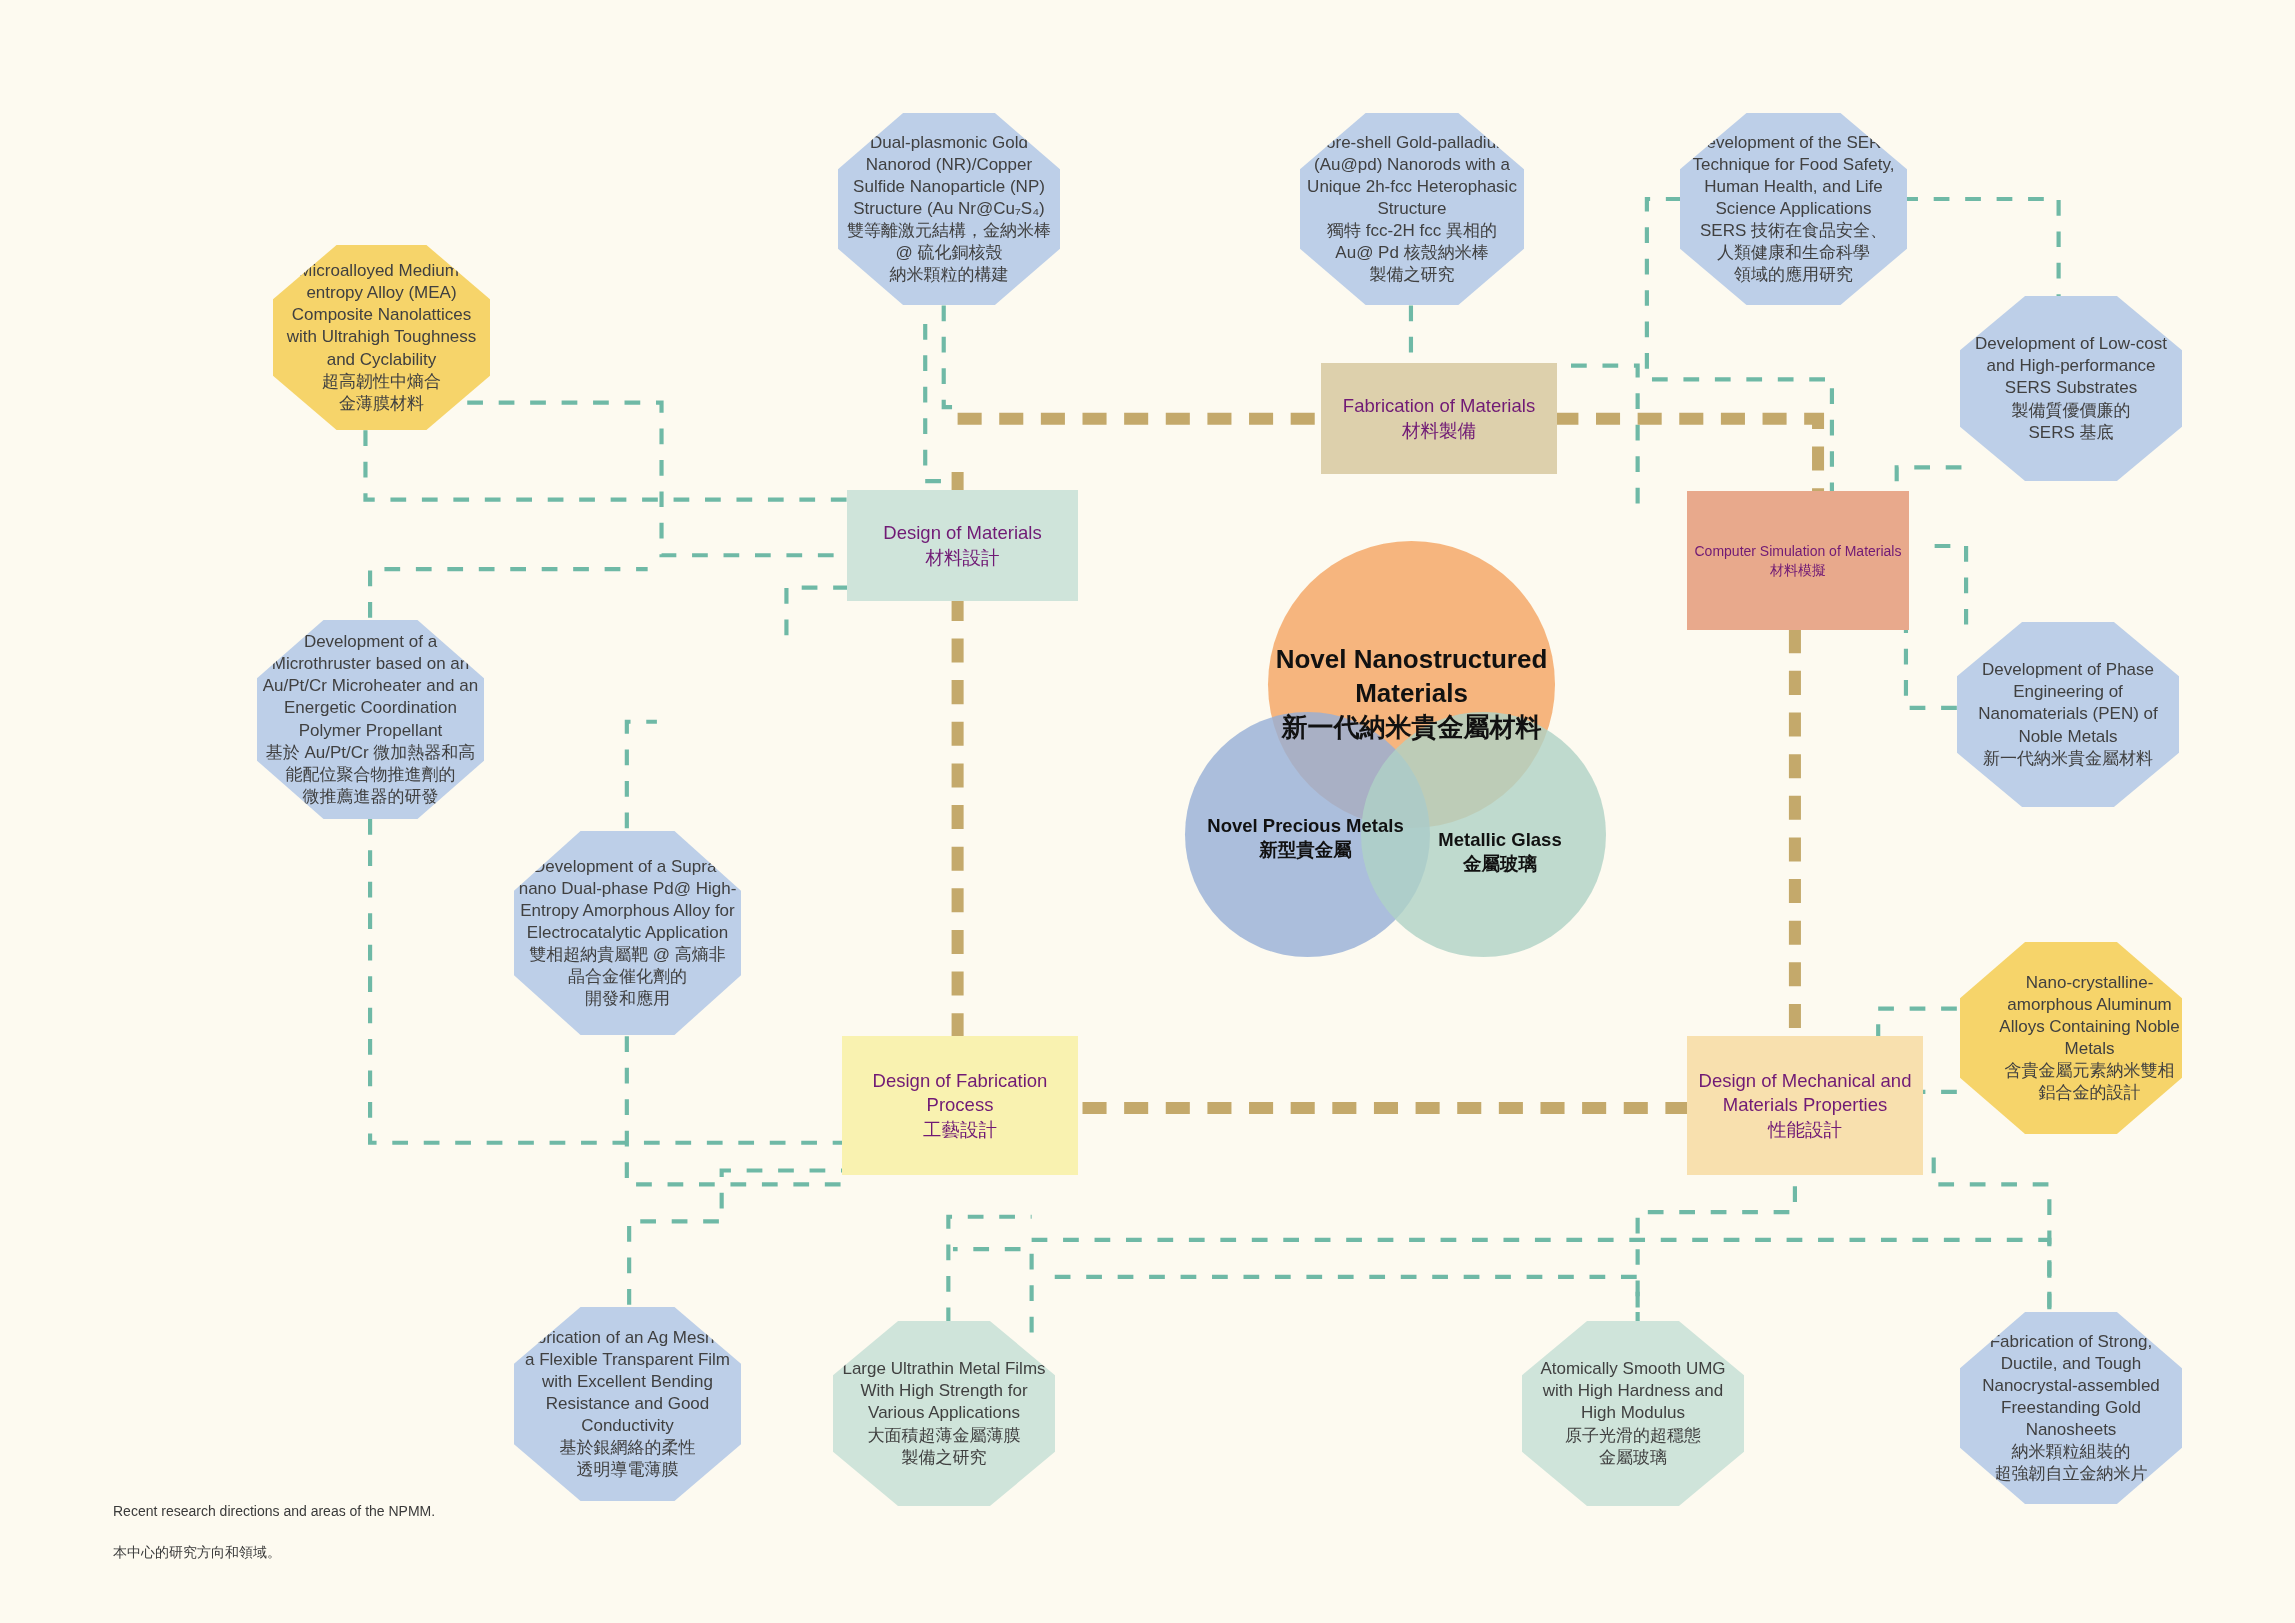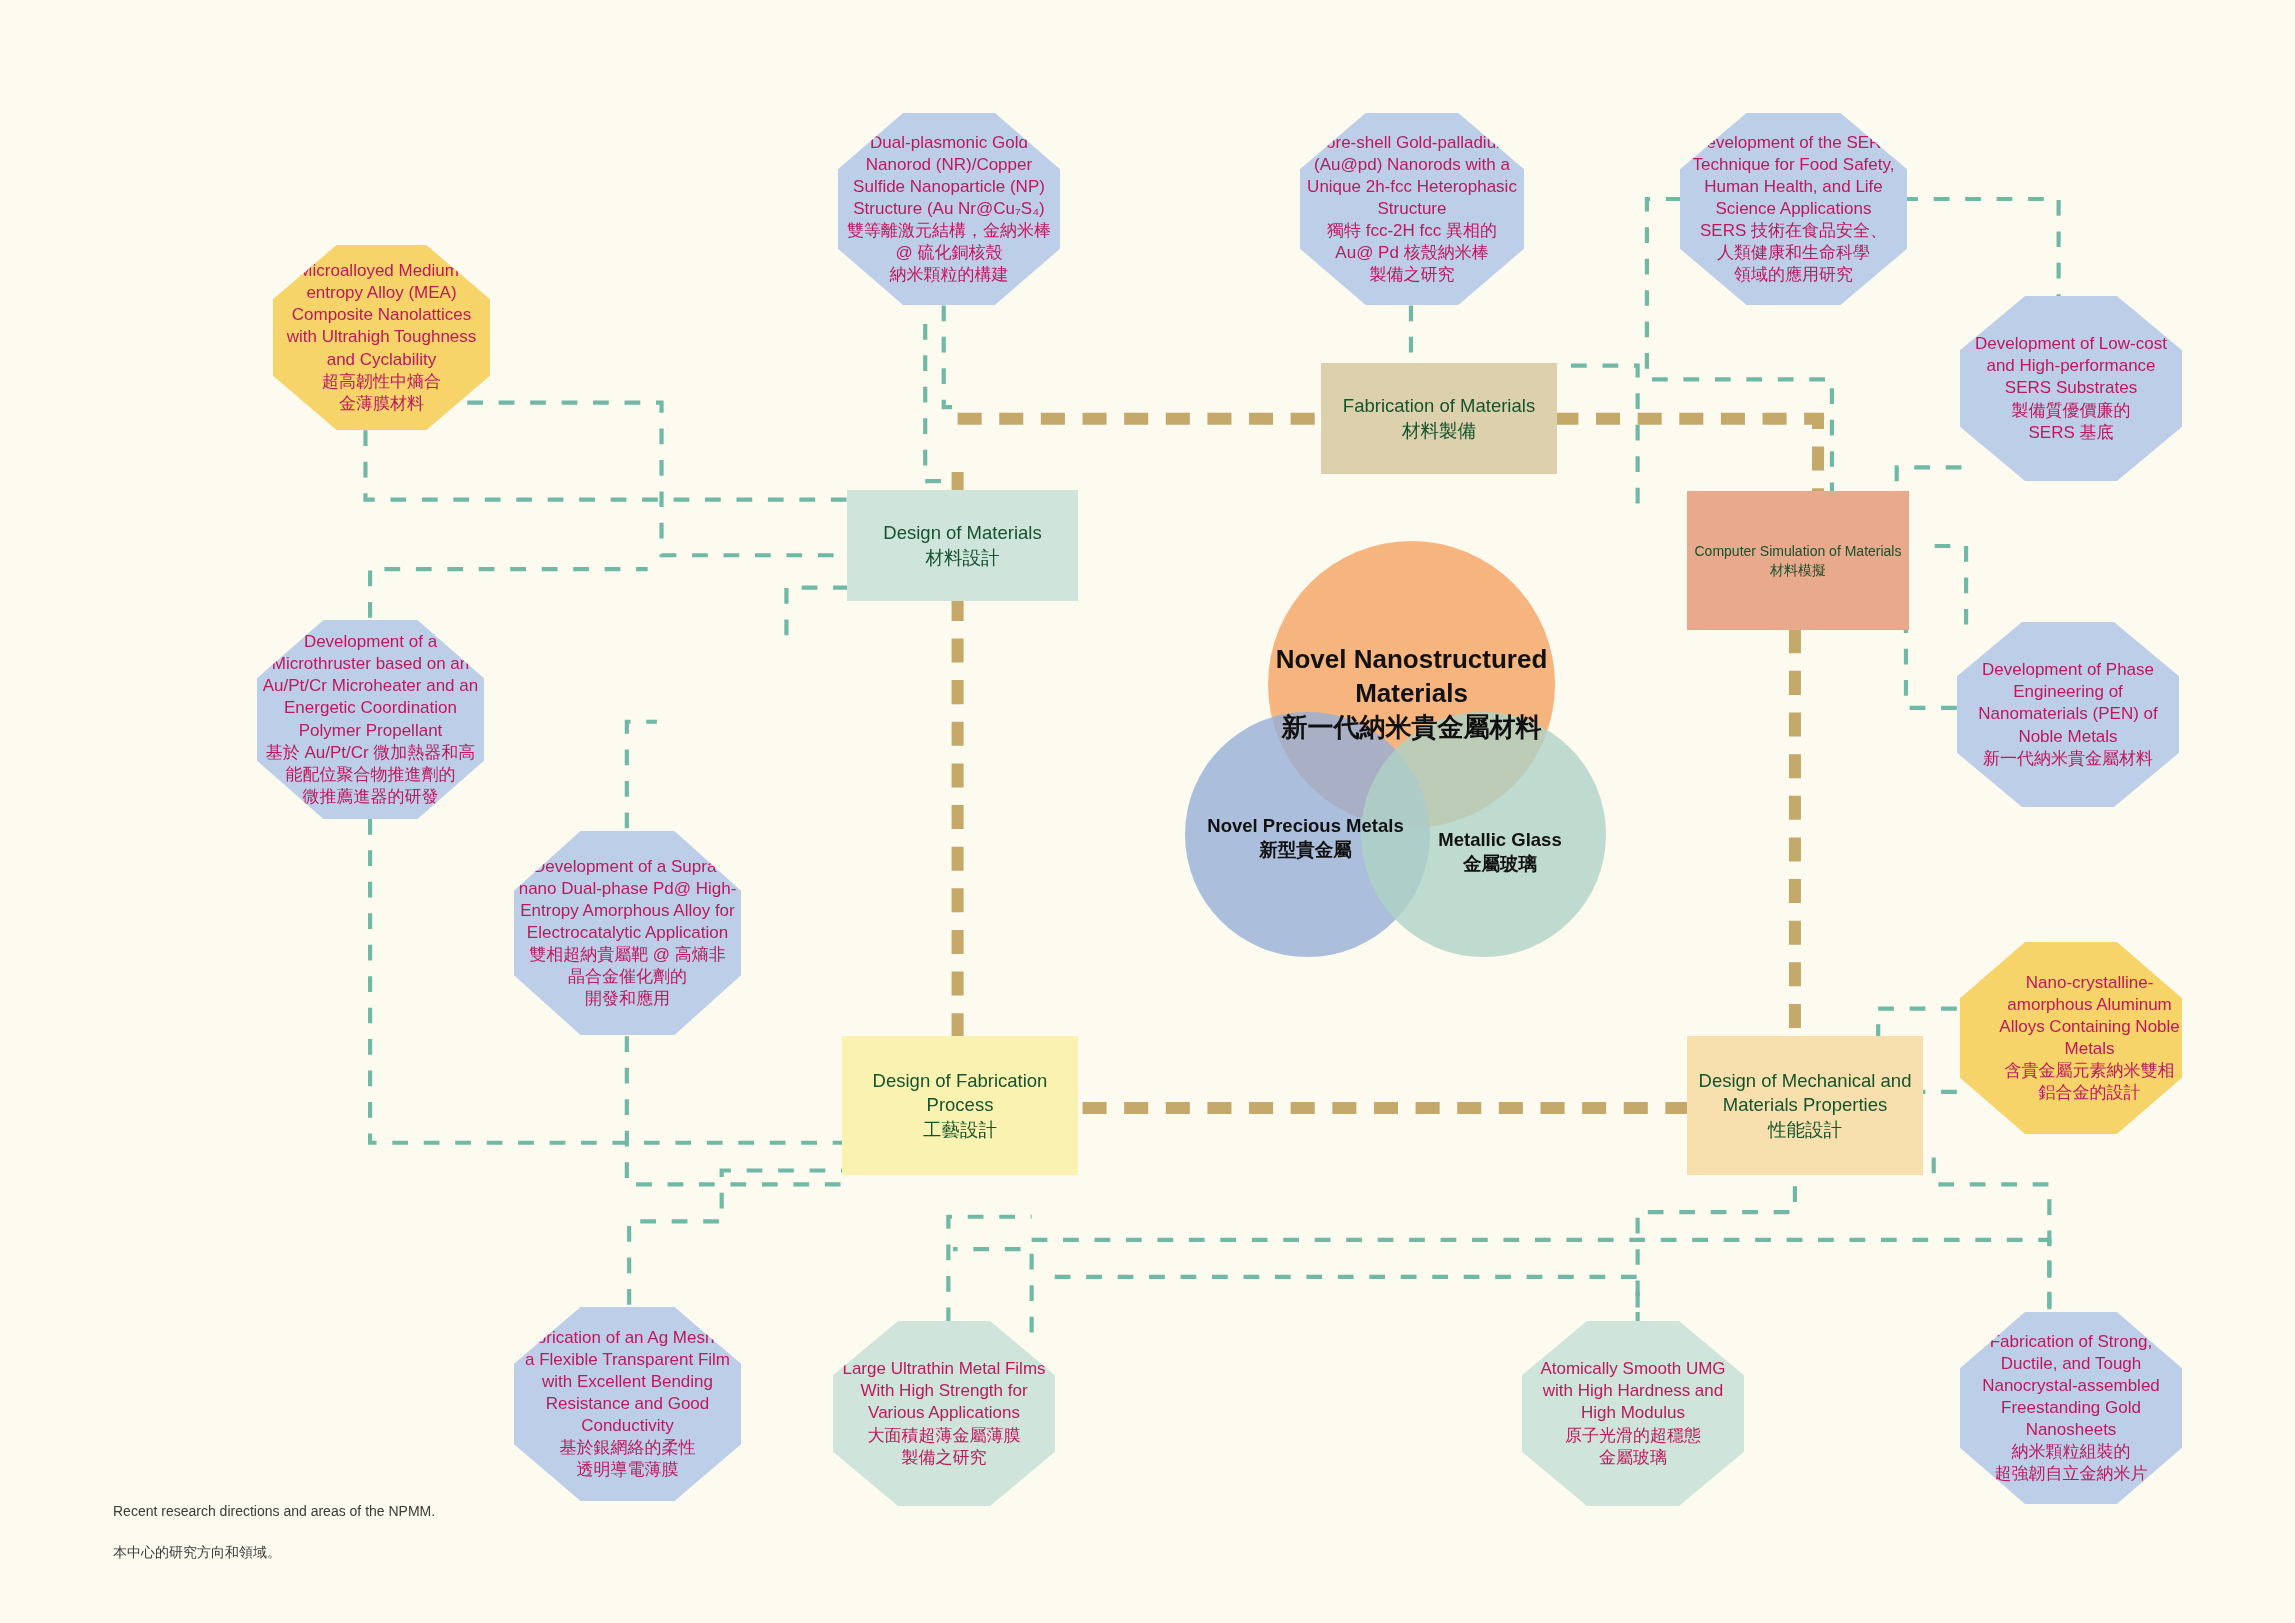--- a/index.html
+++ b/index.html
@@ -21,38 +21,38 @@
 
   
   .oct{
     position:absolute;
     display:flex;
     align-items:center;
     justify-content:center;
     text-align:center;
     box-sizing:border-box;
     clip-path:polygon(29.3% 0%,70.7% 0%,100% 29.3%,100% 70.7%,70.7% 100%,29.3% 100%,0% 70.7%,0% 29.3%);
-    color:#be185d;
+    color:#404040;
     line-height:1.30;
     padding:1.9px;
   }
   .oct .txt{width:100%;}
   .oct-blue{background:#bdcfe8;}
   .oct-yellow{background:#f6d46a;}
   .oct-green{background:#cfe4da;}
 
   
   .box{
     position:absolute;
     display:flex;
     align-items:center;
     justify-content:center;
     text-align:center;
     box-sizing:border-box;
-    color:#14532d;
+    color:#701a75;
     line-height:1.32;
     padding:2.8px;
   }
   .box-tan{background:#ddd0ac;}
   .box-mint{background:#cfe4da;}
   .box-salmon{background:#e8a98c;}
   .box-lemon{background:#f9f2b0;}
   .box-cream{background:#f8e0ae;}
 
   

